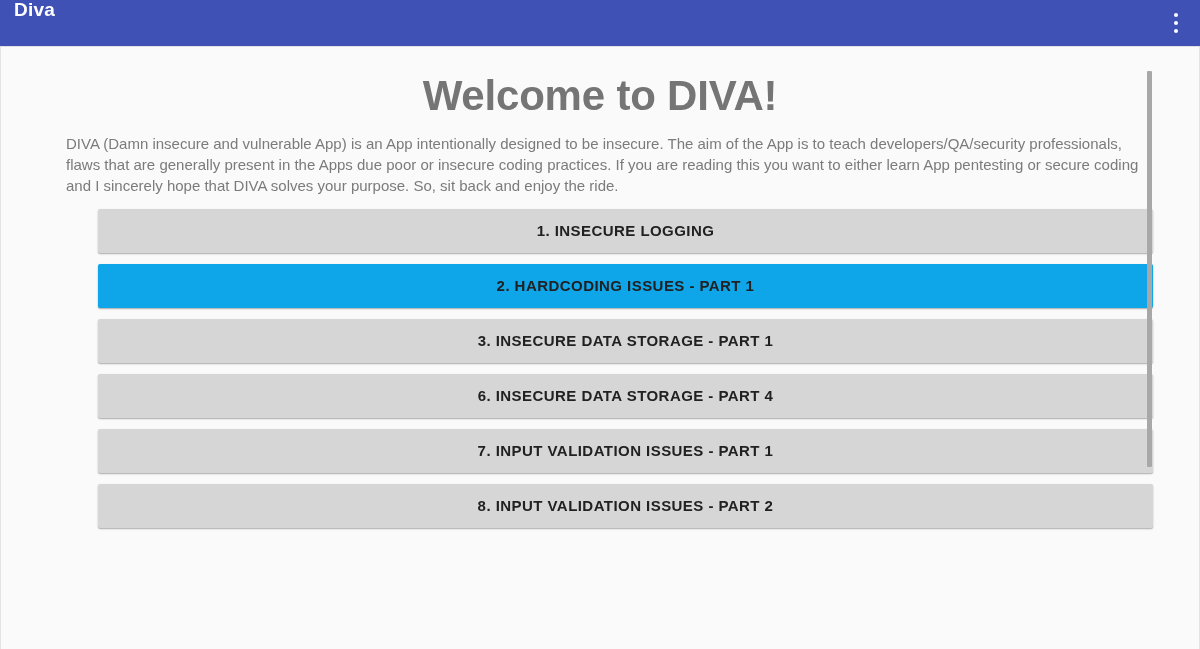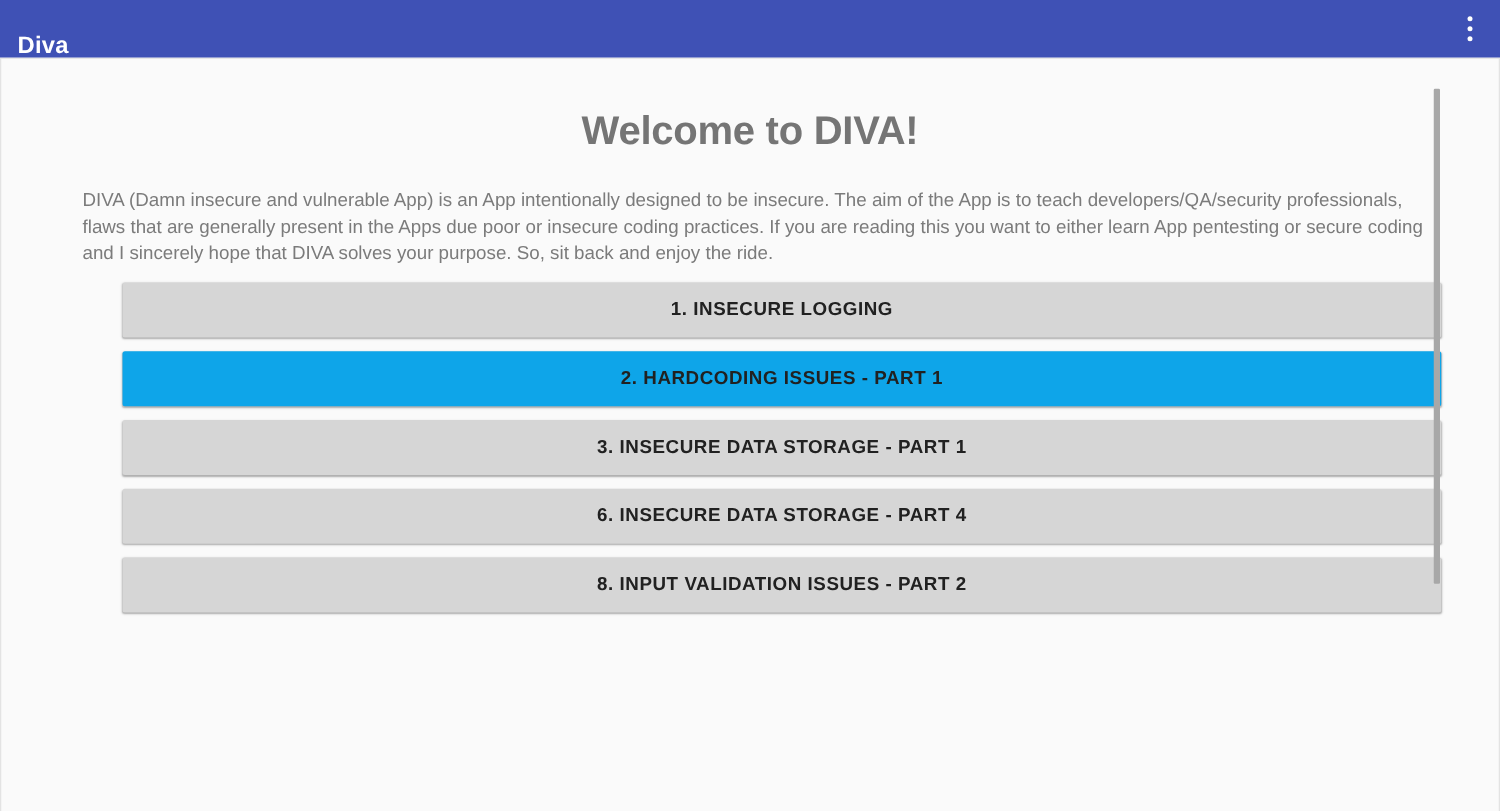--- a/index.html
+++ b/index.html
@@ -25,21 +25,21 @@
 
   
   #appbar {
     position: absolute;
     left: 0;
     top: 0;
     width: 1200px;
     height: 46px;
     background: #3f51b5;
     display: flex;
-    align-items: flex-end;
+    align-items: flex-start;
     z-index: 30;
   }
   #app-title {
     color: #ffffff;
     font-size: 19px;
     font-weight: bold;
     letter-spacing: 0.2px;
     margin-left: 14px;
     line-height: 1;
   }
@@ -82,24 +82,24 @@
     position: absolute;
     left: 0;
     top: 0;
     width: 1198px;
     height: 603px;
     padding: 0;
     box-sizing: border-box;
   }
 
   #welcome-title {
-    margin: 17px;
+    margin: 3px;
     padding-top: 23px;
     text-align: center;
-    font-size: 32px;
+    font-size: 42px;
     font-weight: bold;
     color: #757575;
     line-height: 1.1;
     letter-spacing: -0.2px;
   }
 
   #intro-paragraph {
     margin: 0;
     padding: 11px 47px 0 65px;
     font-size: 15px;
@@ -180,20 +180,21 @@
 
       <h1 id="welcome-title" style="color: rgb(117, 117, 117);">Welcome to DIVA!</h1>
 
       <p id="intro-paragraph" style="color: rgb(123, 123, 123);">DIVA (Damn insecure and vulnerable App) is an App intentionally designed to be insecure. The aim of the App is to teach developers/QA/security professionals, flaws that are generally present in the Apps due poor or insecure coding practices. If you are reading this you want to either learn App pentesting or secure coding and I sincerely hope that DIVA solves your purpose. So, sit back and enjoy the ride.</p>
 
       <div id="button-list">
           <button class="diva-button" style="background: rgb(214, 214, 214); color: rgb(33, 33, 33);">1. INSECURE LOGGING</button>
           <button class="diva-button pressed" style="background: #0ea5e9; color: rgb(33, 33, 33);">2. HARDCODING ISSUES - PART 1</button>
           <button class="diva-button" style="background: rgb(214, 214, 214); color: rgb(33, 33, 33);">3. INSECURE DATA STORAGE - PART 1</button>
           <button class="diva-button" style="background: rgb(214, 214, 214); color: rgb(33, 33, 33); text-align: center;">6. INSECURE DATA STORAGE - PART 4</button>
+          <button class="diva-button" style="background: rgb(214, 214, 214); color: rgb(33, 33, 33);">7. INPUT VALIDATION ISSUES - PART 1</button>
           <button class="diva-button" style="background: rgb(214, 214, 214); color: rgb(33, 33, 33);">8. INPUT VALIDATION ISSUES - PART 2</button>
         </div>
 
     </div>
 
     <div id="scrollbar-track">
       <div id="scrollbar-thumb" style="background: rgb(168, 168, 168);"></div>
     </div>
   </div>
 

